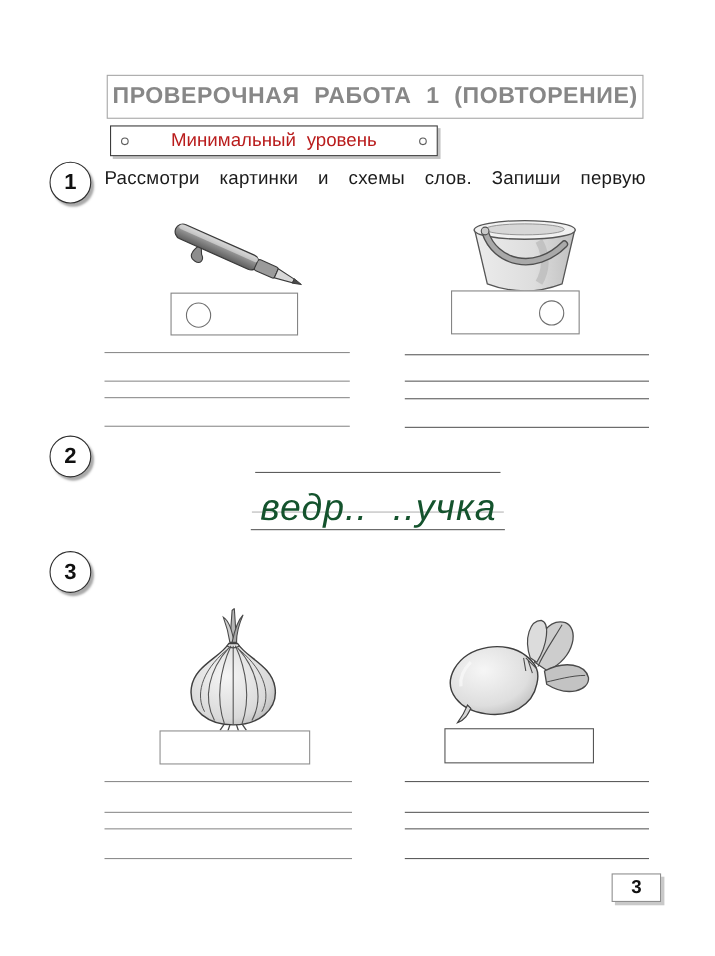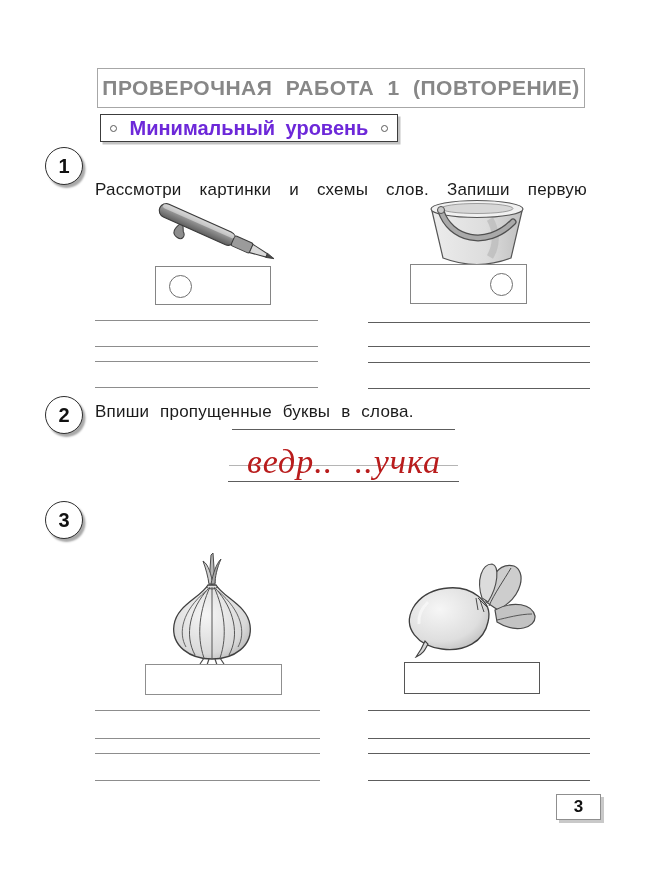--- a/index.html
+++ b/index.html
@@ -16,59 +16,59 @@
   }
   .level-box{
     position:absolute; left:100px; top:114px; width:298px; height:28px;
     border:1.3px solid #3c3c3c; background:#fff; box-shadow:2.5px 2.5px 0 #c3c3c3;
     display:flex; align-items:center; justify-content:space-between; padding:0 9px;
   }
   .level-box .hole{
     width:7px; height:7px; border-radius:50%; border:1.2px solid #5a5a5a; background:#fff;
   }
   .level-box .lvl{
-    font-size:20px; font-weight:bold; color:#6d28d9; word-spacing:5px; white-space:nowrap;
+    font-size:17px; font-weight:normal; color:#b91c1c; word-spacing:5px; white-space:nowrap;
   }
 
   
   .num-circle{
     position:absolute; width:38px; height:38px; border-radius:50%;
     border:1.8px solid #2e2e2e; background:#fff;
     box-shadow:2.5px 3px 2px #a9a9a9;
     display:flex; align-items:center; justify-content:center;
     font-size:20px; font-weight:bold; color:#111;
   }
 
   
   .task-text{
     position:absolute; left:95px; width:492px; color:#1b1b1b;
     font-size:17px; line-height:26px; letter-spacing:.2px;
   }
-  .jline{ text-align:justify; text-align-last:justify;margin-top:28px; }
+  .jline{ text-align:justify; text-align-last:justify; }
   .lline{ text-align:left; word-spacing:6px; }
 
   
   .scheme-box{ position:absolute; border:1.3px solid #858585; background:#fff; }
   .scheme-box .pos-circle{
     position:absolute; top:8px; width:23px; height:23px; border-radius:50%;
     border:1.3px solid #6e6e6e; background:#fff;
   }
   .scheme-box.empty{ border-color:#8f8f8f; }
 
   
   .wline{ position:absolute; height:1.4px; }
   .wl-light{ background:#8d8d8d; }
   .wl-dark{ background:#5d5d5d; }
   .wl-faint{ background:#b5b5b5; height:1px; }
 
   
   .cursive{
     position:absolute; left:232px; top:441px; width:224px; text-align:center;
-    font-family:Liberation Serif, serif; font-style:italic;
-    font-size:34px; color:#b91c1c; word-spacing:12px; letter-spacing:1px;
+    font-family:Liberation Sans, sans-serif; font-style:italic;
+    font-size:34px; color:#14532d; word-spacing:12px; letter-spacing:1px;
     line-height:42px; white-space:nowrap;
   }
 
   
   .illus{ position:absolute; }
 
   
   .page-num{
     position:absolute; left:556px; top:794px; width:45px; height:26px;
     border:1.2px solid #8f8f8f; background:#fff; box-shadow:3px 3px 0 #c9c9c9;
@@ -144,23 +144,20 @@
   <div class="wline wl-light" style="left:95px; top:361px; width:223px;"></div>
   <div class="wline wl-light" style="left:95px; top:387px; width:223px;"></div>
 
   <div class="wline wl-dark" style="left:368px; top:322px; width:222px;"></div>
   <div class="wline wl-dark" style="left:368px; top:346px; width:222px;"></div>
   <div class="wline wl-dark" style="left:368px; top:362px; width:222px;"></div>
   <div class="wline wl-dark" style="left:368px; top:388px; width:222px;"></div>
 
   <div class="num-circle" style="left:45px; top:396px;">
     <span>2</span>
-  </div>
-  <div class="task-text" style="top:399px;">
-    <div class="lline">Впиши пропущенные буквы в слова.</div>
   </div>
 
   <div class="wline wl-dark" style="left:232px; top:429px; width:223px;"></div>
   <div class="wline wl-faint" style="left:229px; top:465px; width:229px;"></div>
   <div class="wline wl-dark" style="left:228px; top:481px; width:231px;"></div>
   <div class="cursive">ведр.. ..учка</div>
 
   <div class="num-circle" style="left:45px; top:501px;">
     <span>3</span>
   </div>

